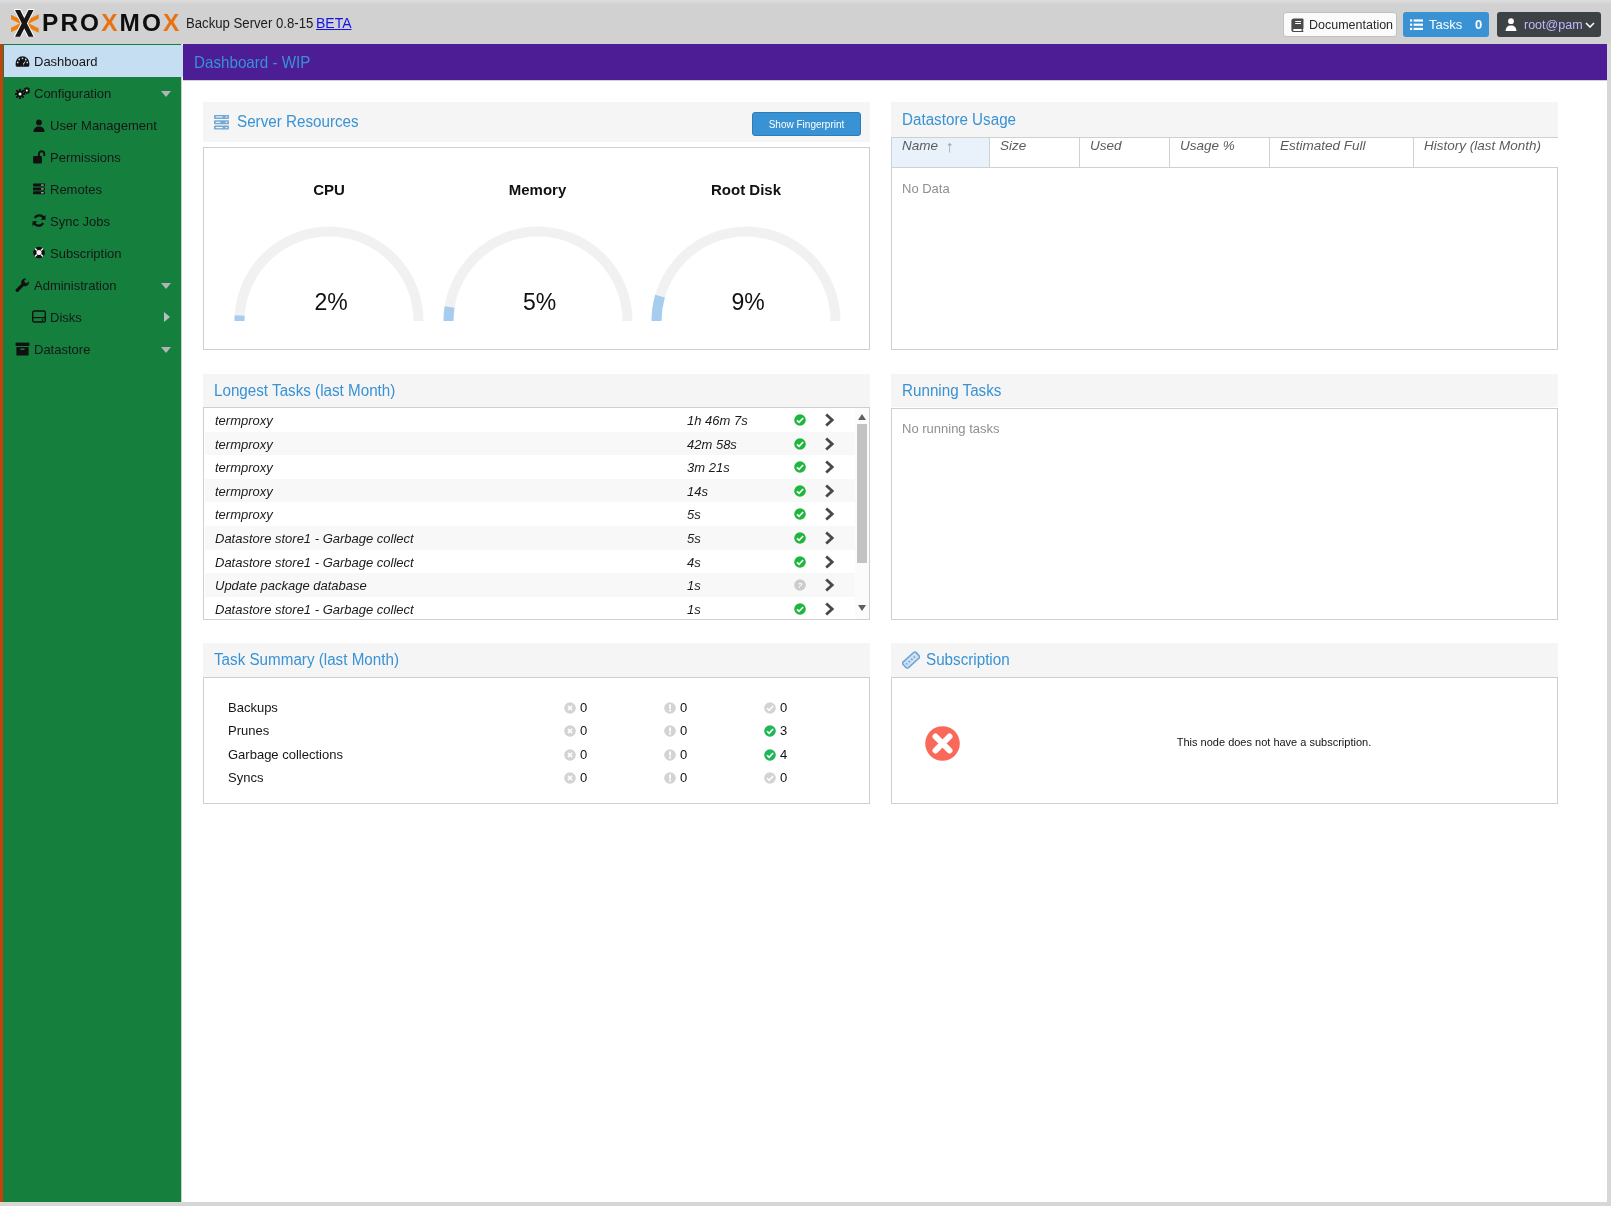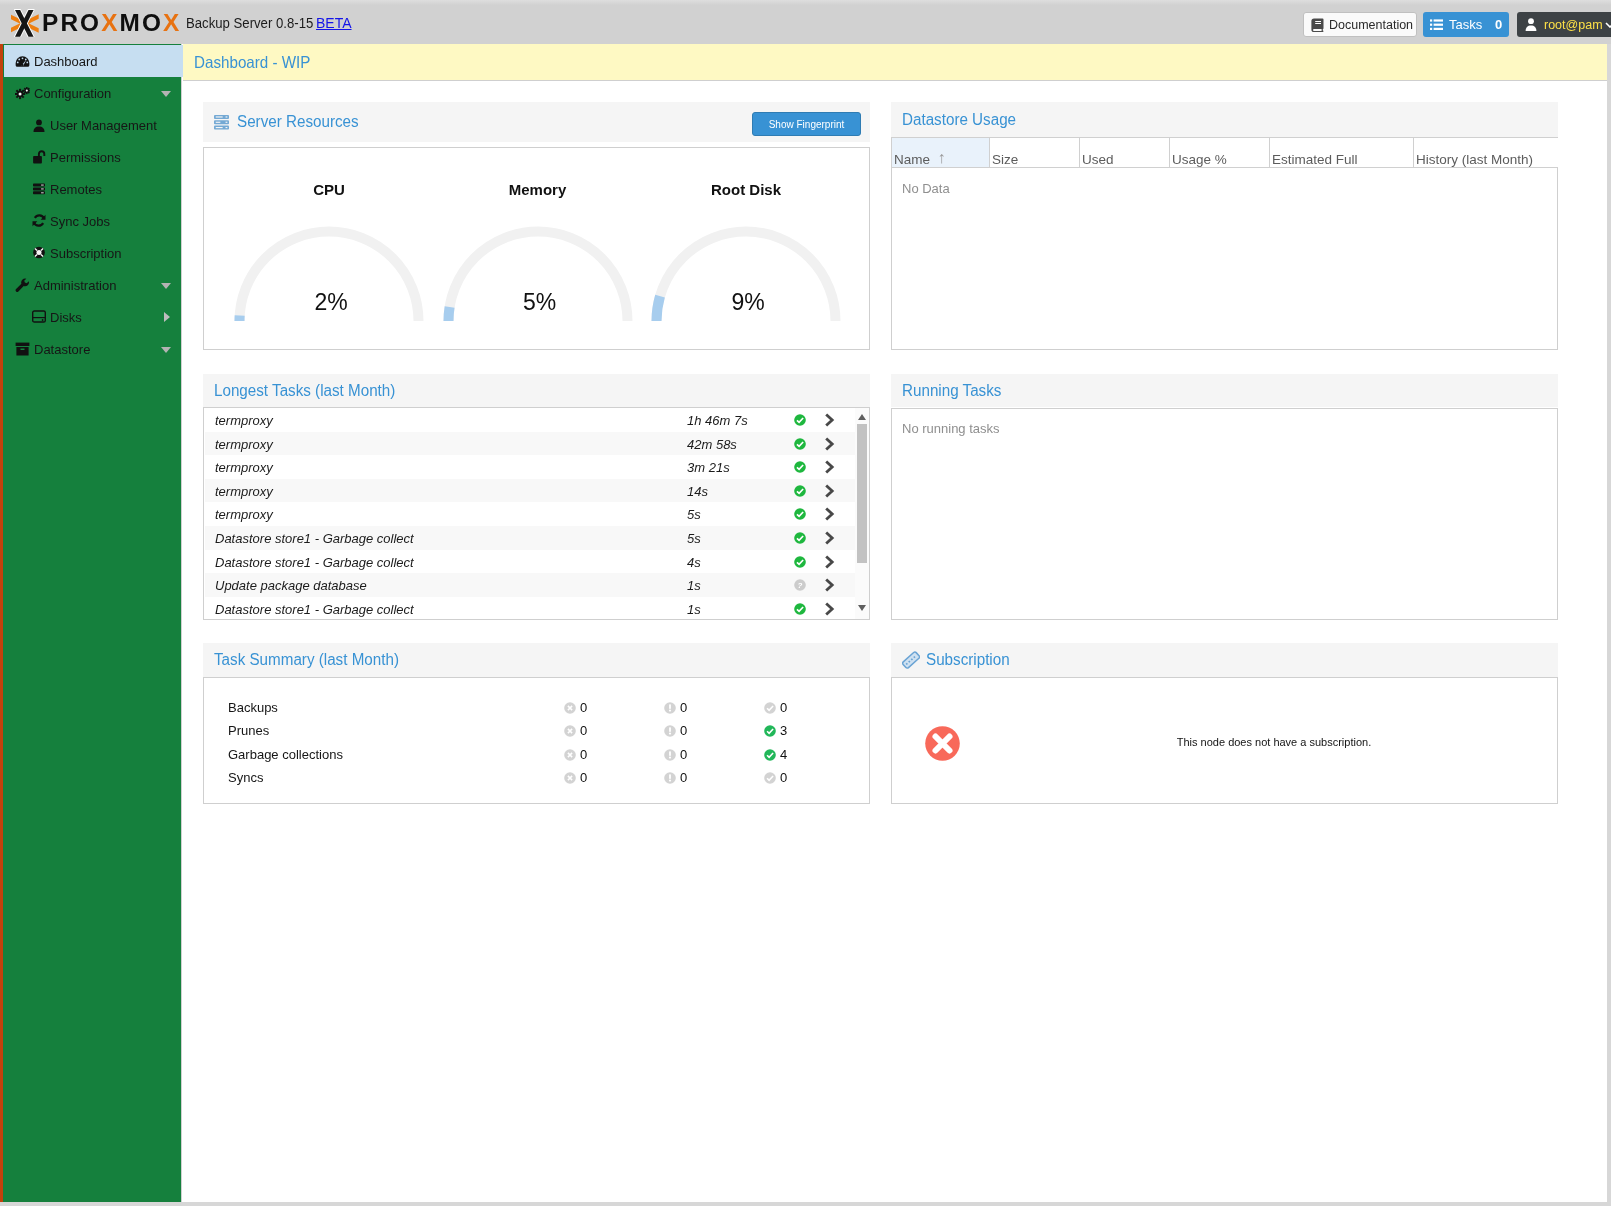--- a/index.html
+++ b/index.html
@@ -8,52 +8,52 @@
 .abs { position:absolute; }
 
 #hdr { position:absolute; left:0; top:0; width:1611px; height:44px; background:linear-gradient(180deg,#dedede 0px,#d1d1d1 5px); }
 #logoword { position:absolute; left:42px; top:10px; font-size:23px; font-weight:bold;
   letter-spacing:2px; color:#0e0e0e; transform:scaleX(1.06); transform-origin:left center; }
 #logoword .ox { color:#e87211; }
 #vertxt { position:absolute; left:186px; top:15px; font-size:14px; color:#1c1c1c; transform:scaleX(0.94); transform-origin:left center; }
 #beta { position:absolute; left:316px; top:15px; font-size:14px; color:#1414e8;
   text-decoration:underline; }
 .hbtn { position:absolute; top:12px; height:25px; border-radius:3px; font-size:13px;
-  display:flex; align-items:center;margin-left:20px; }
+  display:flex; align-items:center; }
 #btn-doc { left:1283px; width:114px; background:#fafafa; border:1px solid #c0c0c0; color:#2a2a2a; font-size:12.5px; }
 #btn-tasks { left:1403px; width:86px; background:#3892d4; color:#fff; }
-#btn-user { left:1497px; width:104px; background:#3d4245; color:#fde047; font-size:12.5px; }
+#btn-user { left:1497px; width:104px; background:#3d4245; color:#c4b5fd; font-size:12.5px; }
 
 #side { position:absolute; left:0; top:44px; width:182px; height:1158px; background:#15803d;
   border-right:1px solid #d0d0d0; border-left:3px solid #c2410c; }
 .titem { position:absolute; left:1px; width:180px; height:32px; font-size:13px; color:#161616;
   display:flex; align-items:center; }
 .titem.sel { background:#c6def1; }
 .ticon { position:absolute; left:11px; width:15px; text-align:center; }
 .ticon2 { position:absolute; left:28px; width:14px; text-align:center; }
 .tlabel { position:absolute; left:30px; }
 .tlabel2 { position:absolute; left:46px; }
 .arr-down { position:absolute; left:157px; top:14px; width:0; height:0;
   border-left:5px solid transparent; border-right:5px solid transparent; border-top:6px solid #b3b3b3; }
 .arr-right { position:absolute; left:160px; top:11px; width:0; height:0;
   border-top:5px solid transparent; border-bottom:5px solid transparent; border-left:6px solid #bdbdbd; }
 
-#titlebar { position:absolute; left:183px; top:44px; width:1424px; height:37px; background:#fef9c3;
+#titlebar { position:absolute; left:183px; top:44px; width:1424px; height:37px; background:#4c1d95;
   border-bottom:1px solid #cfcfcf; }
 #titlebar span { position:absolute; left:11px; top:9px; font-size:16.5px; color:#3892d4; transform:scaleX(0.92); transform-origin:left center; }
 #rightstrip { position:absolute; left:1607px; top:44px; width:4px; height:1158px; background:#d7d7d7; }
 #bottomstrip { position:absolute; left:0; top:1202px; width:1611px; height:4px; background:#d7d7d7; }
 
 .phead { position:absolute; background:#f5f5f5; }
 .phead .ptitle { position:absolute; font-size:16px; color:#3892d4; white-space:nowrap; display:inline-block; transform:scaleX(0.95); transform-origin:left center; }
 .pbody { position:absolute; background:#fff; border:1px solid #cfcfcf; }
 
 .gh-cell { position:absolute; top:0; height:31px; border-right:1px solid #d0d0d0;
   border-bottom:1px solid #d0d0d0; border-top:1px solid #d0d0d0; font-size:13.5px; color:#5c5c5c;
-  display:flex; align-items:flex-end; padding-left:2px; background:#fff; }
+  display:flex; align-items:flex-start; padding-left:10px; background:#fff;font-style:italic; }
 
 .trow { position:absolute; left:1px; width:651px; height:23.6px; font-size:13px; color:#1b1b1b;font-style:italic; }
 .trow.alt { background:#f8f8f8; }
 .trow .c1 { position:absolute; left:10px; top:5px; }
 .trow .c2 { position:absolute; left:482px; top:5px; }
 .ticn { position:absolute; top:5px; }
 
 .srow { position:absolute; left:0; width:665px; height:24px; font-size:13px; color:#161616; }
 .srow .lab { position:absolute; left:25px; top:4px; }
 .num { position:absolute; top:4px; font-size:13px; color:#111; }

